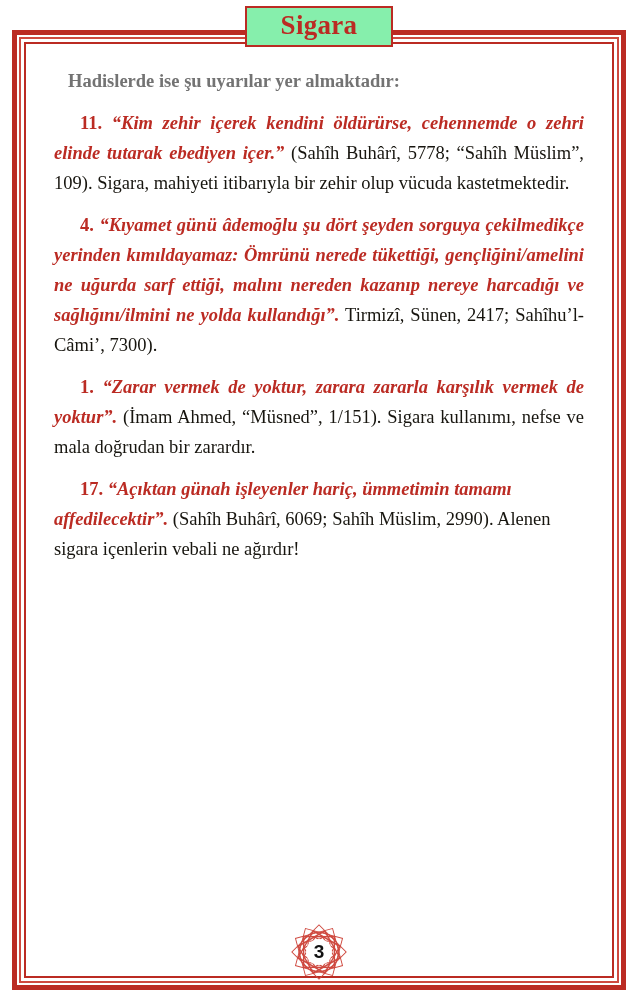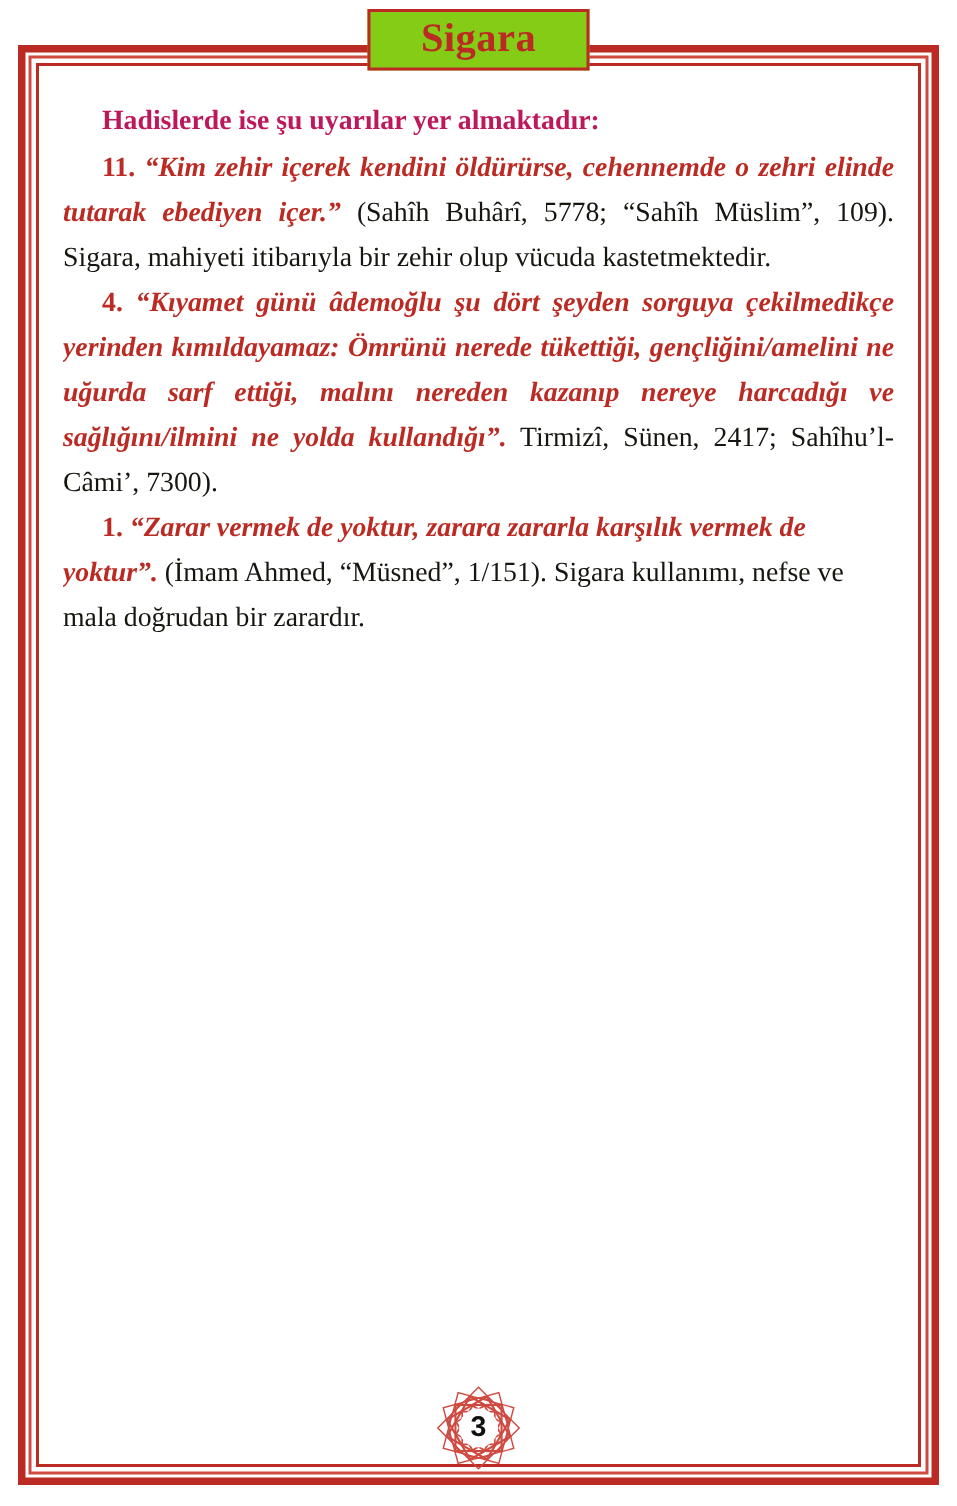--- a/index.html
+++ b/index.html
@@ -57,21 +57,21 @@
   }
 
   
   .title-box {
     position: absolute;
     left: 50%;
     top: 6px;
     transform: translateX(-50%);
     min-width: 104px;
     padding: 3px 20px 6px 20px;
-    background: #84cc16;
+    background: #86efac;
     border: 2px solid #bb2b23;
     text-align: center;
     z-index: 5;
   }
   .title-text {
     font-family: "Liberation Serif", "DejaVu Serif", serif;
     font-weight: bold;
     font-size: 27px;
     line-height: 1.05;
     color: #bb2b23;
@@ -89,25 +89,25 @@
     overflow: hidden;
   }
 
   .lead {
     margin: 0 0 1px 0;
     padding: 0;
     text-indent: 26px;
     font-weight: bold;
     font-size: 18.5px;
     line-height: 30px;
-    color: #be185d;
+    color: #737373;
   }
 
   p.para {
-    margin: 0;
+    margin: 12px;
     padding: 0;
     text-indent: 26px;
     text-align: justify;
     font-size: 18.5px;
     line-height: 30px;
     color: #17150f;
     -webkit-hyphens: none;
     hyphens: none;
   }
   p.para:last-child { text-align: left; }
@@ -205,20 +205,21 @@
 
     <p class="para"><span class="num">11.</span> <span class="quote">“Kim zehir içerek kendini öldürürse, cehennemde o zehri elinde tutarak ebediyen içer.”</span><span class="src"> (Sahîh Buhârî, 5778; “Sahîh Müslim”, 109). Sigara, mahiyeti itibarıyla bir zehir olup vücuda kastetmektedir.</span></p>
 
 
     <p class="para"><span class="num">4.</span> <span class="quote">“Kıyamet günü âdemoğlu şu dört şeyden sorguya çekilmedikçe yerinden kımıldayamaz: Ömrünü nerede tükettiği, gençliğini/amelini ne uğurda sarf ettiği, malını nereden kazanıp nereye harcadığı ve sağlığını/ilmini ne yolda kullandığı”.</span><span class="src"> Tirmizî, Sünen, 2417; Sahîhu’l-Câmi’, 7300).</span></p>
 
     <p class="para"><span class="num">1.</span> <span class="quote">“Zarar vermek de yoktur, zarara zararla karşılık vermek de yoktur”.</span><span class="src"> (İmam Ahmed, “Müsned”, 1/151). Sigara kullanımı, nefse ve mala doğrudan bir zarardır.</span></p>
 
 
 
+    <p class="para"><span class="num">17.</span> <span class="quote">“Açıktan günah işleyenler hariç, ümmetimin tamamı affedilecektir”.</span><span class="src"> (Sahîh Buhârî, 6069; Sahîh Müslim, 2990). Alenen sigara içenlerin vebali ne ağırdır!</span></p>
 
   </div>
 
   <div class="footer">
     <div class="medallion">
       <svg viewBox="0 0 100 100" aria-hidden="true">
         <g fill="none" stroke="#cf4a40" stroke-width="2.2">
           <g>
             <rect x="26" y="26" width="48" height="48"></rect>
             <rect x="26" y="26" width="48" height="48" transform="rotate(30 50 50)"></rect>

